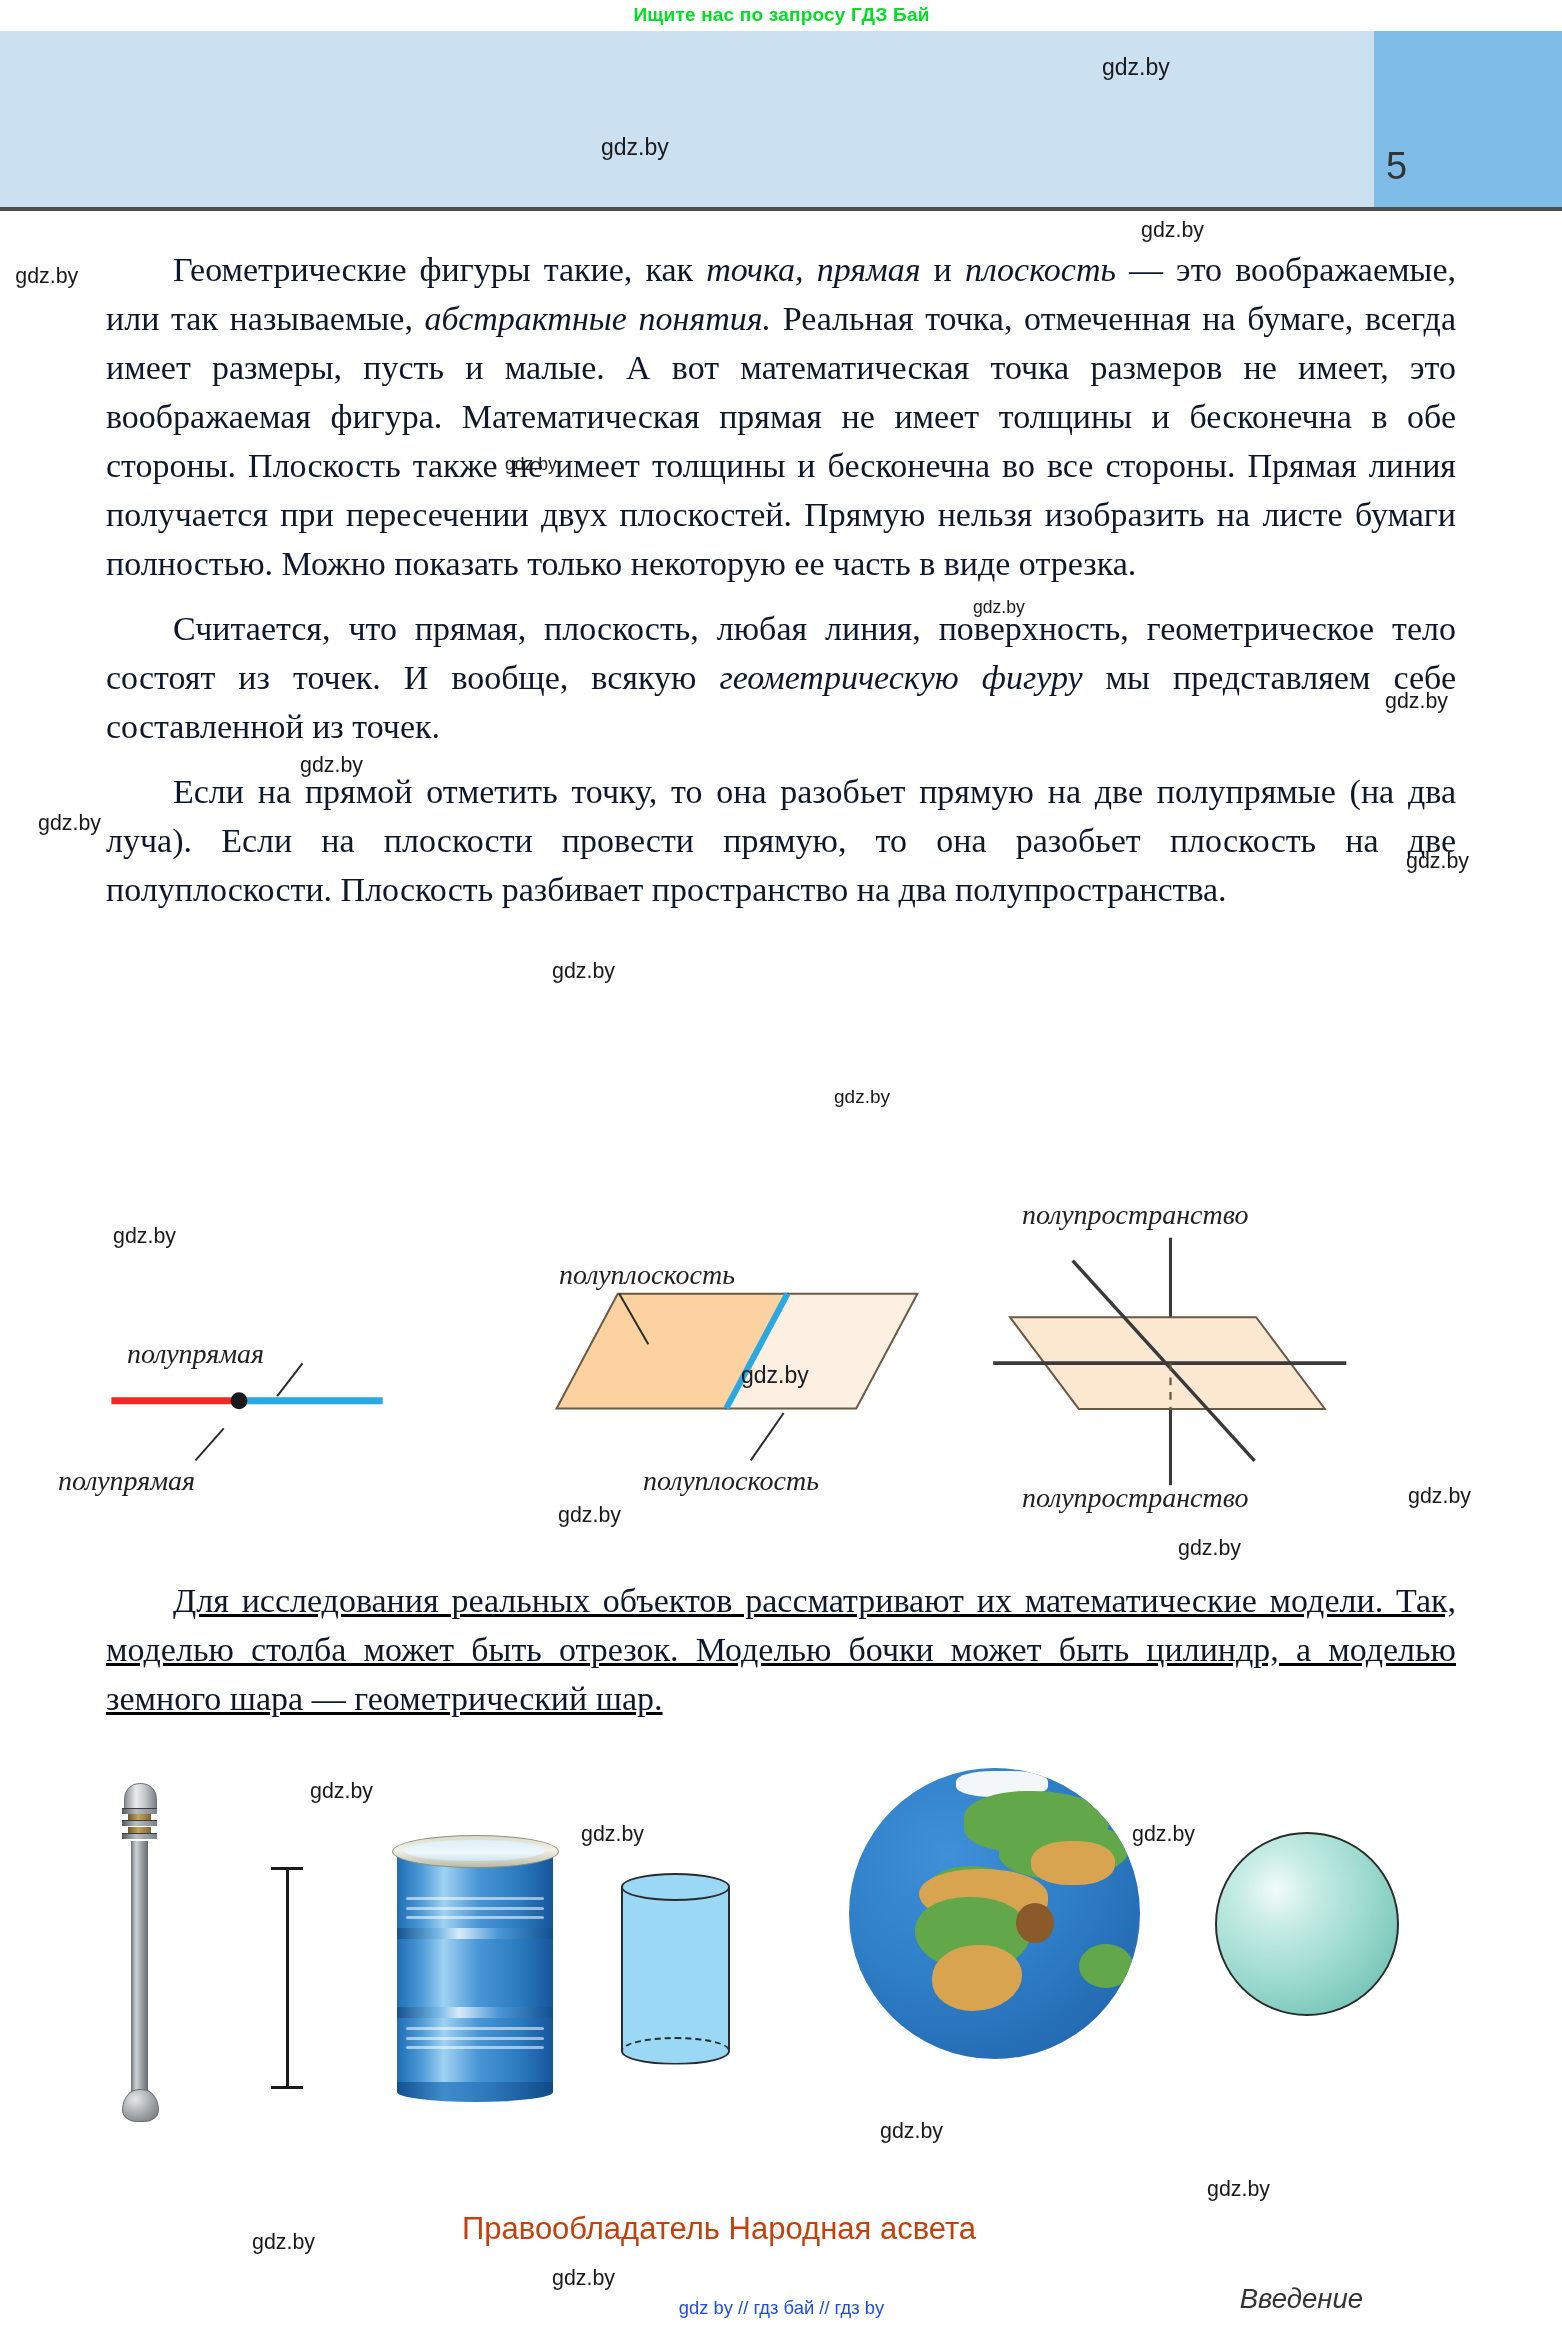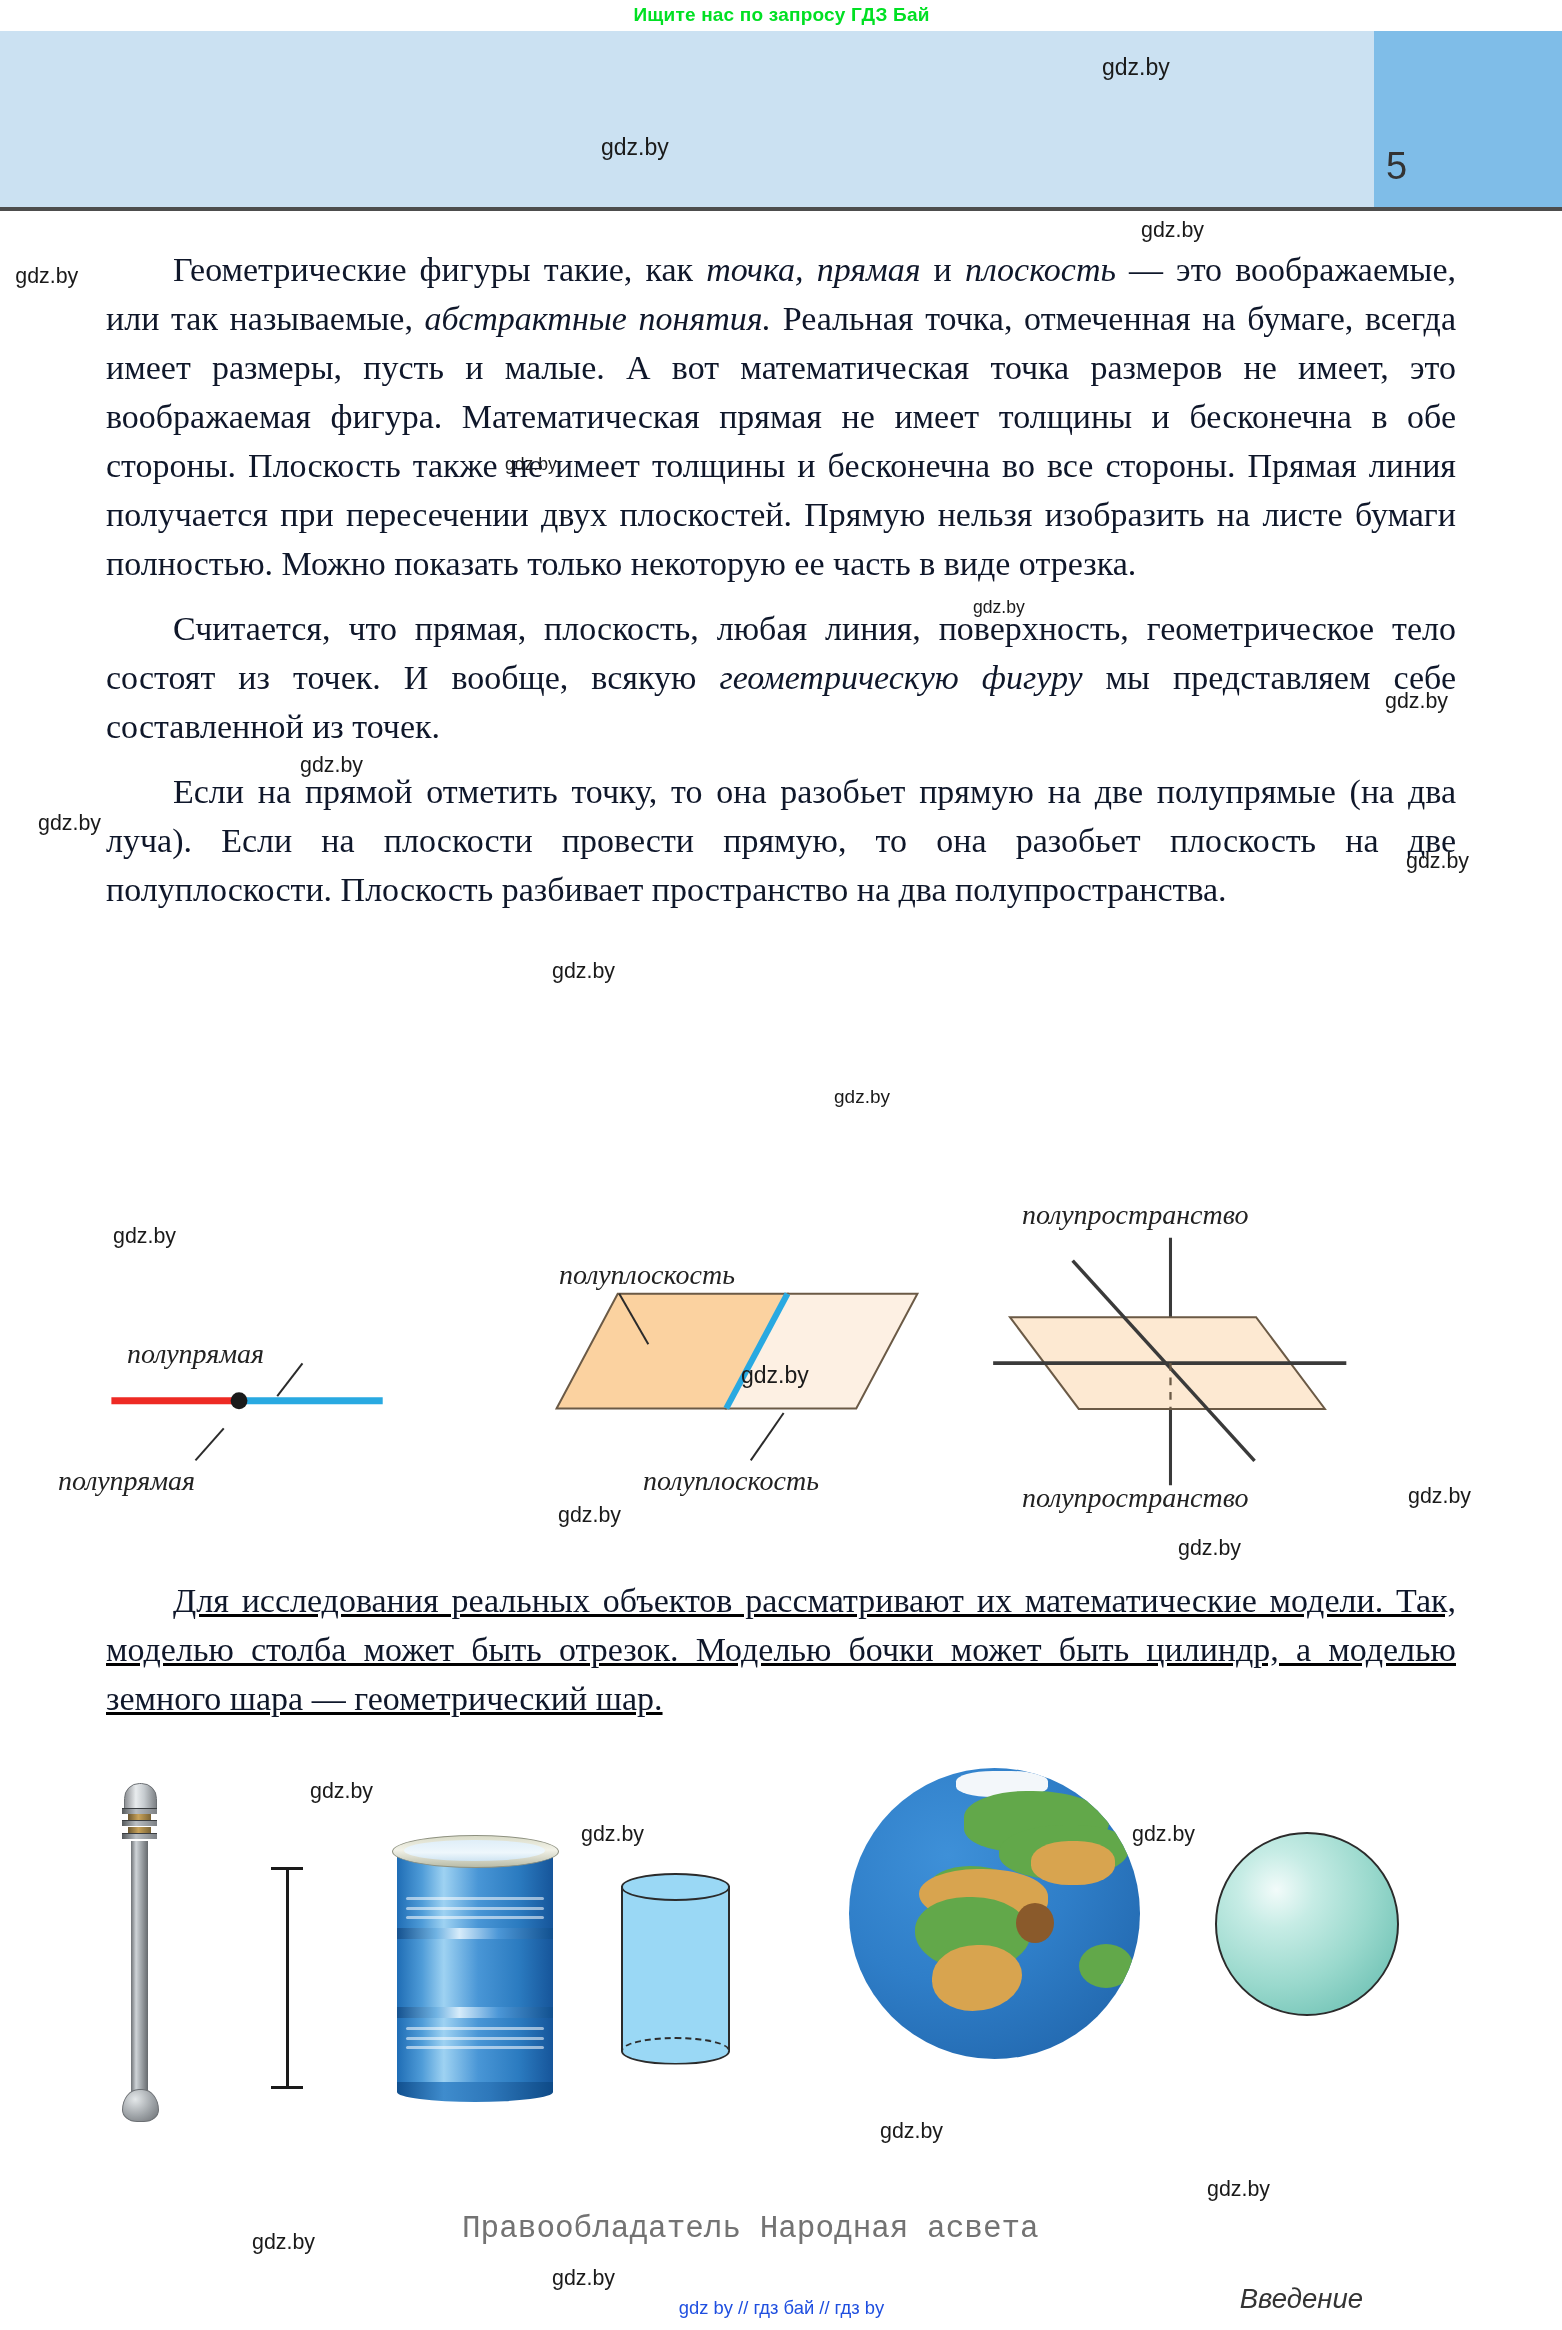--- a/index.html
+++ b/index.html
@@ -295,23 +295,23 @@
     border: 2.3px solid #2b2b2b;
     box-sizing: border-box;
     background: radial-gradient(circle at 33% 31%, #f2fbfa 0%, #c6ece5 22%, #9ad9cd 55%, #77c6b9 80%, #63b8aa 100%);
   }
 
   
   .copyright-mark {
     position: absolute;
     left: 462px;
     top: 2211px;
-    font-family: Liberation Mono, monospace;
+    font-family: Liberation Sans, sans-serif;
     font-size: 31px;
-    color: #737373;
+    color: #c2410c;
     white-space: nowrap;
   }
   .footer-links {
     position: absolute;
     left: 0;
     top: 2297px;
     width: 1563px;
     text-align: center;
     font-family: "Liberation Sans", sans-serif;
     font-size: 18.4px;

